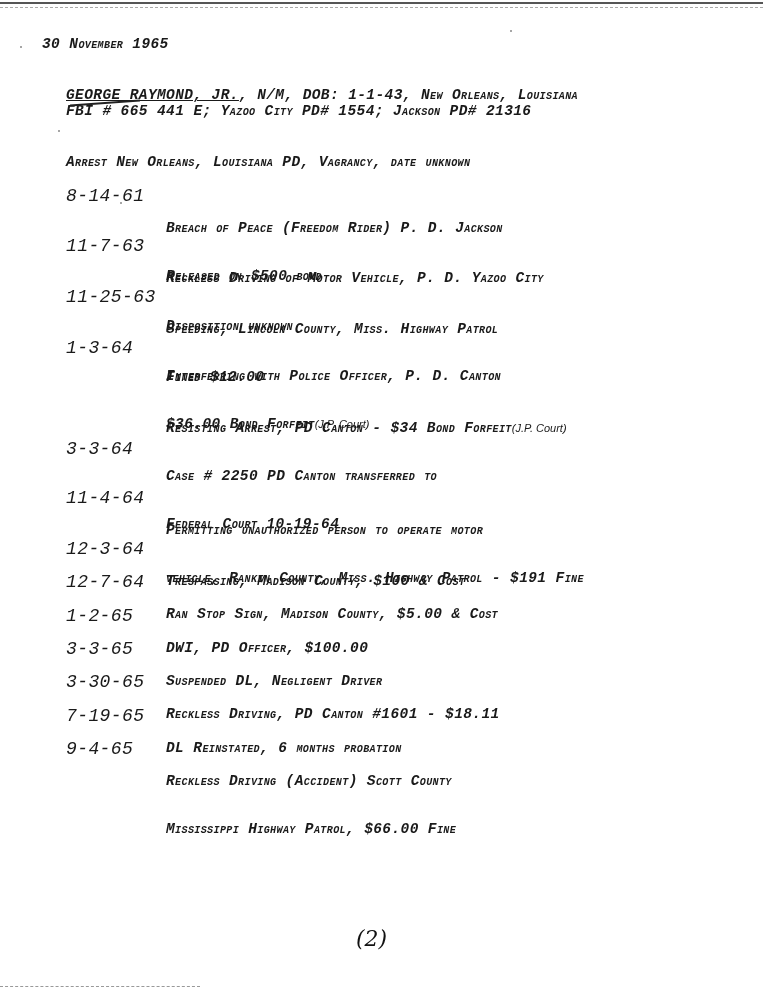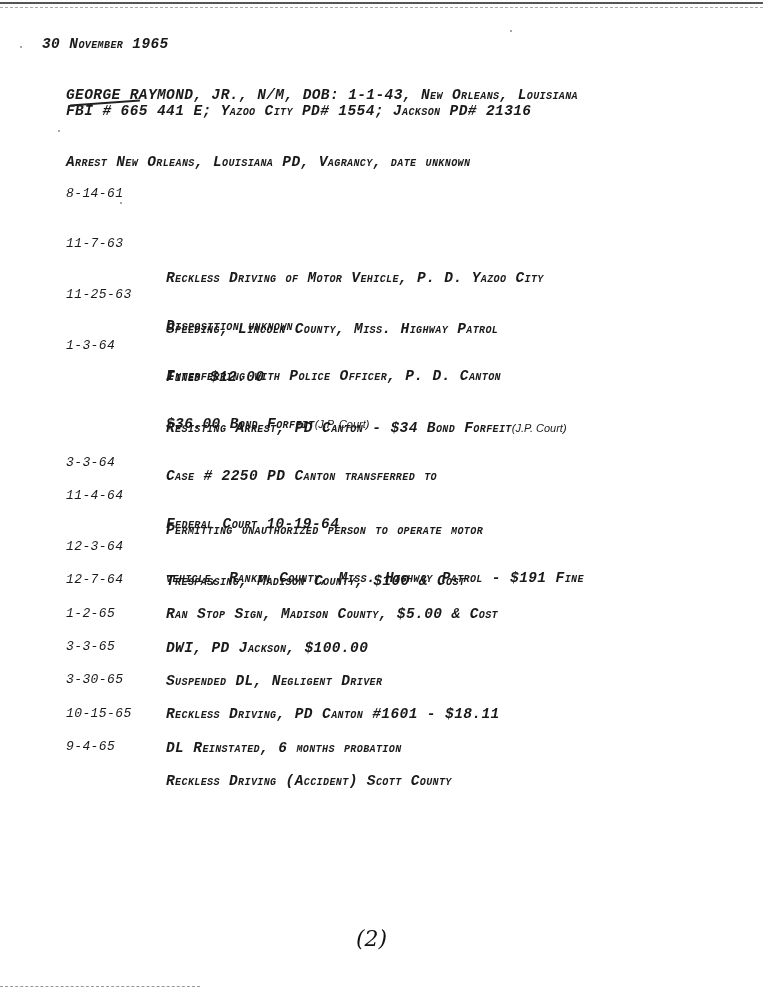--- a/index.html
+++ b/index.html
@@ -57,39 +57,40 @@
     }
     .subject-line1 {
       left: 66px;
       top: 87px;
     }
     .subject-line2 {
       left: 66px;
       top: 103px;
     }
     .underline {
+      text-decoration: underline;
     }
     .strike-mark {
       position: absolute;
       left: 70px;
       top: 102px;
       width: 70px;
       height: 2px;
       background: #222;
       transform: rotate(-4deg);
     }
     .arrest-line {
       left: 66px;
       top: 154px;
     }
     .entry-date {
       position: absolute;
       left: 66px;
       font-style: italic;
-      font-size: 13px;
+      font-size: 18px;
       letter-spacing: 0.4px;
       white-space: pre;
     }
     .entry-text {
       position: absolute;
       left: 166px;
       font-style: italic;
       font-size: 14.5px;
       letter-spacing: 0.4px;
       line-height: 16px;
@@ -131,20 +132,24 @@
 
   <div class="typed sc date-line">30 November 1965</div>
 
   <div class="typed sc subject-line1"><span class="underline">GEORGE RAYMOND, JR.</span><span>, N/M, DOB: 1-1-43, New Orleans, Louisiana</span></div>
   <div class="typed sc subject-line2">FBI # 665 441 E; Yazoo City PD# 1554; Jackson PD# 21316</div>
   <div class="strike-mark"></div>
 
   <div class="typed sc arrest-line">Arrest New Orleans, Louisiana PD, Vagrancy, date unknown</div>
 
   <div class="entry-date" style="top:186px">8-14-61</div>
+  <div class="entry-text sc" style="top:188px">
+    <span class="ln">Breach of Peace (Freedom Rider) P. D. Jackson</span>
+    <span class="ln">Released on $500 bond</span>
+  </div>
 
   <div class="entry-date" style="top:236px">11-7-63</div>
   <div class="entry-text sc" style="top:238px">
     <span class="ln">Reckless Driving of Motor Vehicle, P. D. Yazoo City</span>
     <span class="ln">Disposition unknown</span>
   </div>
 
   <div class="entry-date" style="top:287px">11-25-63</div>
   <div class="entry-text sc" style="top:289px">
     <span class="ln">Speeding, Lincoln County, Miss. Highway Patrol</span>
@@ -156,61 +161,62 @@
     <span class="ln">Interferring with Police Officer, P. D. Canton</span>
     <span class="ln"><span>$36.00 Bond Forfeit</span><span class="handwritten">(J.P. Court)</span></span>
   </div>
 
   <div class="entry-text sc" style="top:388px">
     <span class="ln"><span>Resisting Arrest, PD Canton - $34 Bond Forfeit</span><span class="handwritten">(J.P. Court)</span></span>
     <span class="ln">Case # 2250 PD Canton transferred to</span>
     <span class="ln">Federal Court 10-19-64</span>
   </div>
 
-  <div class="entry-date" style="top:455px">3-3-64</div>
+  <div class="entry-date" style="top:439px">3-3-64</div>
 
   <div class="entry-date" style="top:488px">11-4-64</div>
   <div class="entry-text sc" style="top:490px">
     <span class="ln">Permitting unauthorized person to operate motor</span>
     <span class="ln">vehicle, Rankin County, Miss. Highway Patrol - $191 Fine</span>
   </div>
 
   <div class="entry-date" style="top:539px">12-3-64</div>
   <div class="entry-text sc" style="top:541px">
     <span class="ln">Trespassing, Madison County, $100 &amp; Cost</span>
   </div>
 
   <div class="entry-date" style="top:572px">12-7-64</div>
   <div class="entry-text sc" style="top:574px">
     <span class="ln">Ran Stop Sign, Madison County, $5.00 &amp; Cost</span>
   </div>
 
   <div class="entry-date" style="top:606px">1-2-65</div>
   <div class="entry-text sc" style="top:608px">
-    <span class="ln">DWI, PD Jackson, $100.00</span>
+    <span class="ln">DWI, PD Officer, $100.00</span>
   </div>
 
   <div class="entry-date" style="top:639px">3-3-65</div>
   <div class="entry-text sc" style="top:641px">
     <span class="ln">Suspended DL, Negligent Driver</span>
   </div>
 
   <div class="entry-date" style="top:672px">3-30-65</div>
   <div class="entry-text sc" style="top:674px">
     <span class="ln">Reckless Driving, PD Canton #1601 - $18.11</span>
   </div>
 
-  <div class="entry-date" style="top:706px">10-15-65</div>
+  <div class="entry-date" style="top:706px">7-19-65</div>
   <div class="entry-text sc" style="top:708px">
     <span class="ln">DL Reinstated, 6 months probation</span>
   </div>
 
   <div class="entry-date" style="top:739px">9-4-65</div>
   <div class="entry-text sc" style="top:741px">
     <span class="ln">Reckless Driving (Accident) Scott County</span>
+    <span class="ln">Mississippi Highway Patrol, $66.00 Fine</span>
   </div>
 
   <div class="page-number">(2)</div>
 
   <div class="speck" style="left:20px;top:46px"></div>
   <div class="speck" style="left:510px;top:30px"></div>
   <div class="speck" style="left:58px;top:130px"></div>
   <div class="speck" style="left:120px;top:202px"></div>
 
   <div class="bottom-rule"></div>

